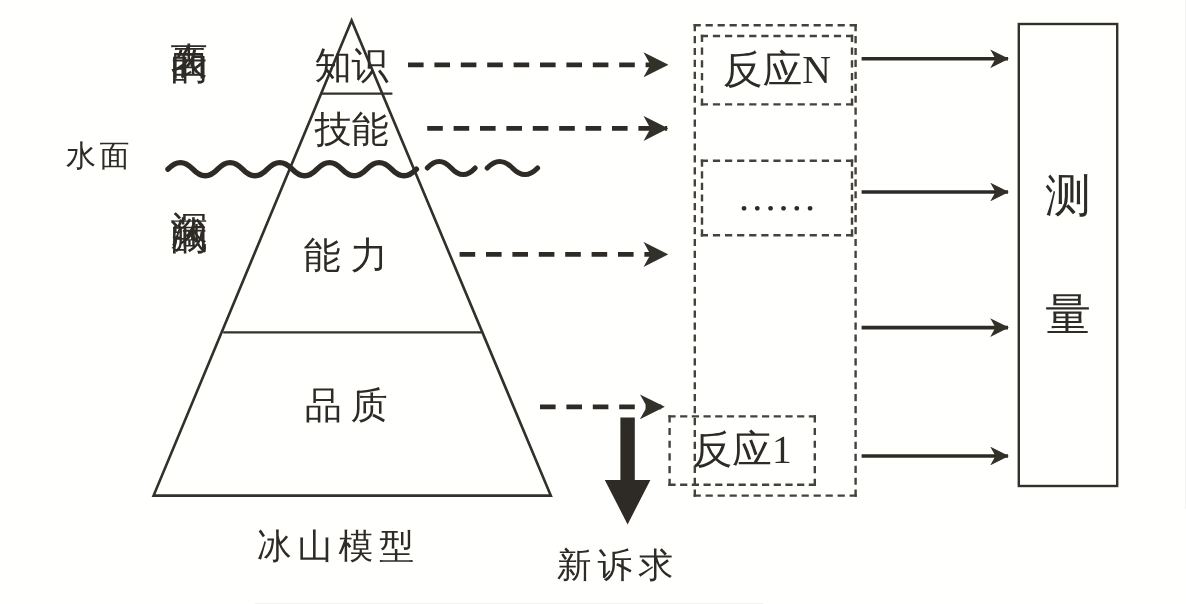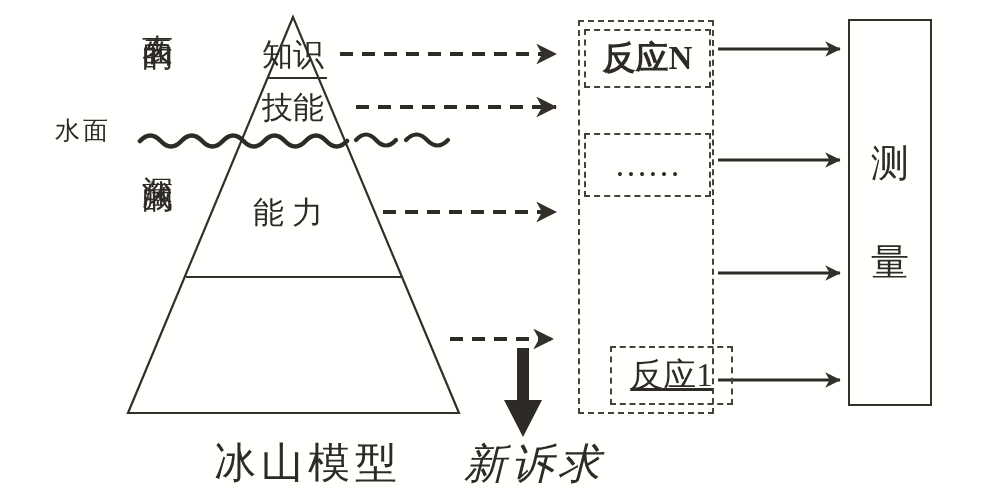--- a/index.html
+++ b/index.html
@@ -16,37 +16,37 @@
   .lbl-v{
     position:absolute;
     writing-mode:vertical-rl;
     text-orientation:upright;
     letter-spacing:3px;
     line-height:1;
   }
   .tri-label{text-align:center;font-size:31px;}
   .water-label{font-size:25px;letter-spacing:3px;}
   .vside{font-size:31px;}
-  .caption{font-size:42px;letter-spacing:5px;font-weight:500;}
+  .caption{font-size:29px;letter-spacing:5px;font-weight:500;}
   .resp-outer{
     position:absolute;left:578px;top:20px;width:136px;height:394px;
     border:2px dashed #45423c;
     box-sizing:border-box;
   }
   .resp-box{
     position:absolute;
     border:2px dashed #45423c;
     box-sizing:border-box;
     display:flex;align-items:center;justify-content:center;
     font-size:33px;
   }
-  .rb-n{left:584px;top:29px;width:127px;height:59px;font-weight:bold;}
+  .rb-n{left:584px;top:29px;width:127px;height:59px;}
   .rb-dots{left:584px;top:133px;width:127px;height:64px;}
   .rb-2{left:584px;top:242px;width:125px;height:60px;}
-  .rb-1{left:610px;top:346px;width:123px;height:59px;text-decoration:underline;}
+  .rb-1{left:557px;top:346px;width:123px;height:59px;}
   .measure-box{
     position:absolute;left:848px;top:19px;width:84px;height:387px;
     border:2.5px solid #33302a;
     box-sizing:border-box;
     display:flex;flex-direction:column;align-items:center;justify-content:center;
     gap:48px;
     font-size:38px;
   }
 </style>
 </head>
@@ -85,23 +85,24 @@
   </svg>
 
   <div class="lbl-v vside" style="left:142px;top:10px;">表面的</div>
   <div class="lbl-v vside" style="left:142px;top:152px;">深藏的</div>
 
   <div class="lbl water-label" style="left:55px;top:118px;">水面</div>
 
   <div class="lbl tri-label" style="left:240px;top:39px;width:106px;">知识</div>
   <div class="lbl tri-label" style="left:240px;top:92px;width:106px;">技能</div>
   <div class="lbl tri-label" style="left:233px;top:197px;width:118px;letter-spacing:8px;">能力</div>
+  <div class="lbl tri-label" style="left:233px;top:322px;width:118px;letter-spacing:7px;">品质</div>
 
   <div class="lbl caption" style="left:214px;top:441px;">冰山模型</div>
-  <div class="lbl caption" style="left:464px;top:442px;font-style:italic;">新诉求</div>
+  <div class="lbl caption" style="left:464px;top:457px;">新诉求</div>
 
   <div class="resp-outer"></div>
   <div class="resp-box rb-n">
     <span>反应N</span>
   </div>
   <div class="resp-box rb-dots">
     <span>……</span>
   </div>
   <div class="resp-box rb-1">
     <span>反应1</span>

